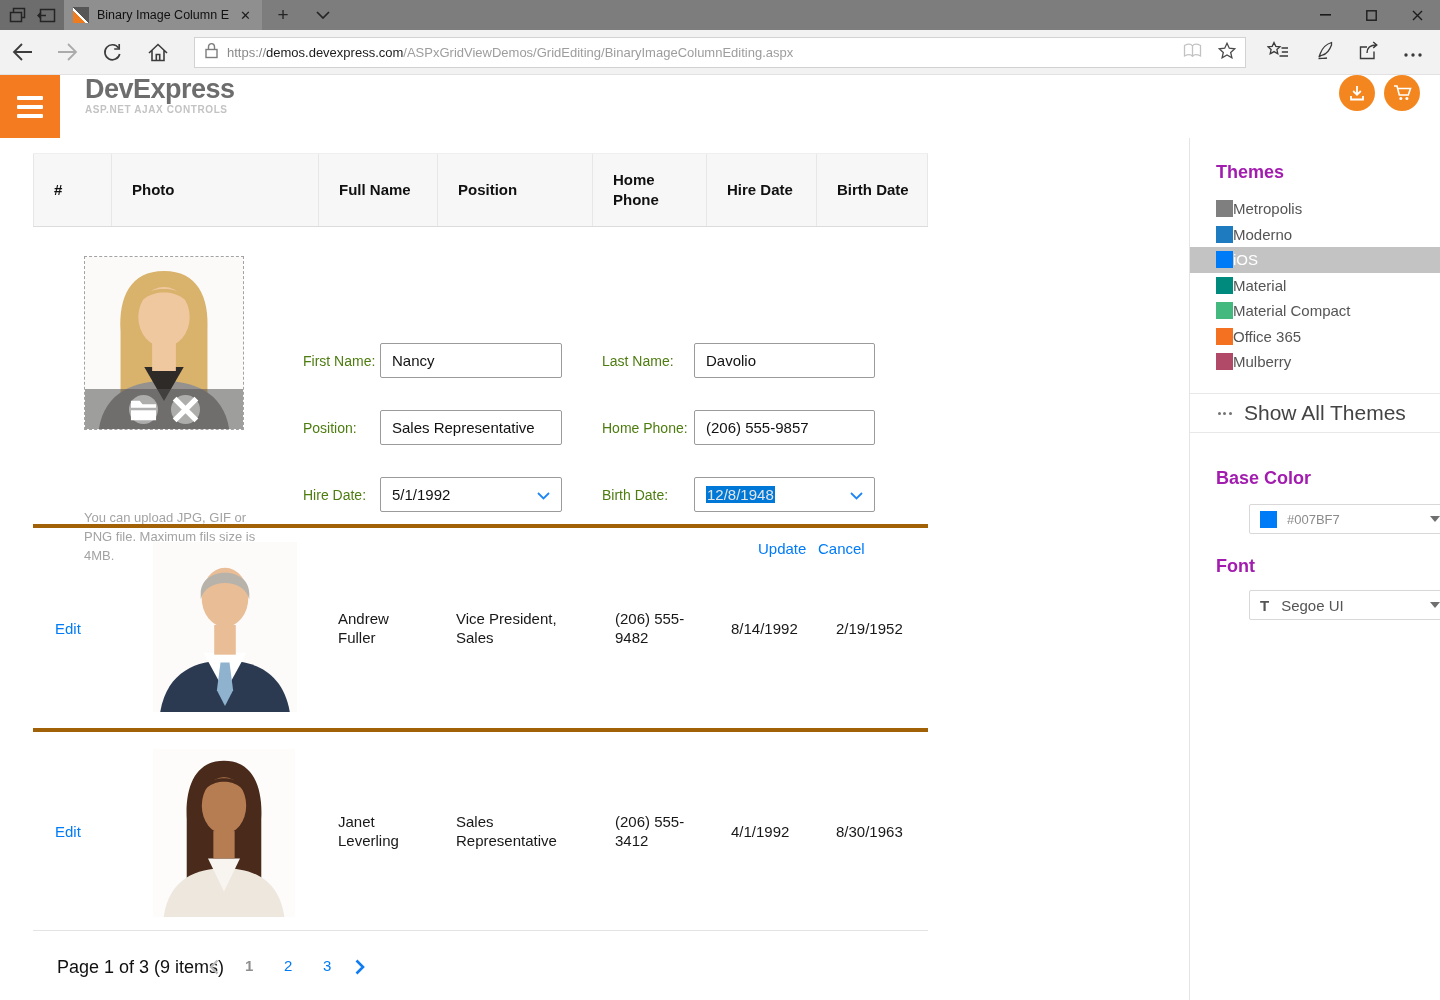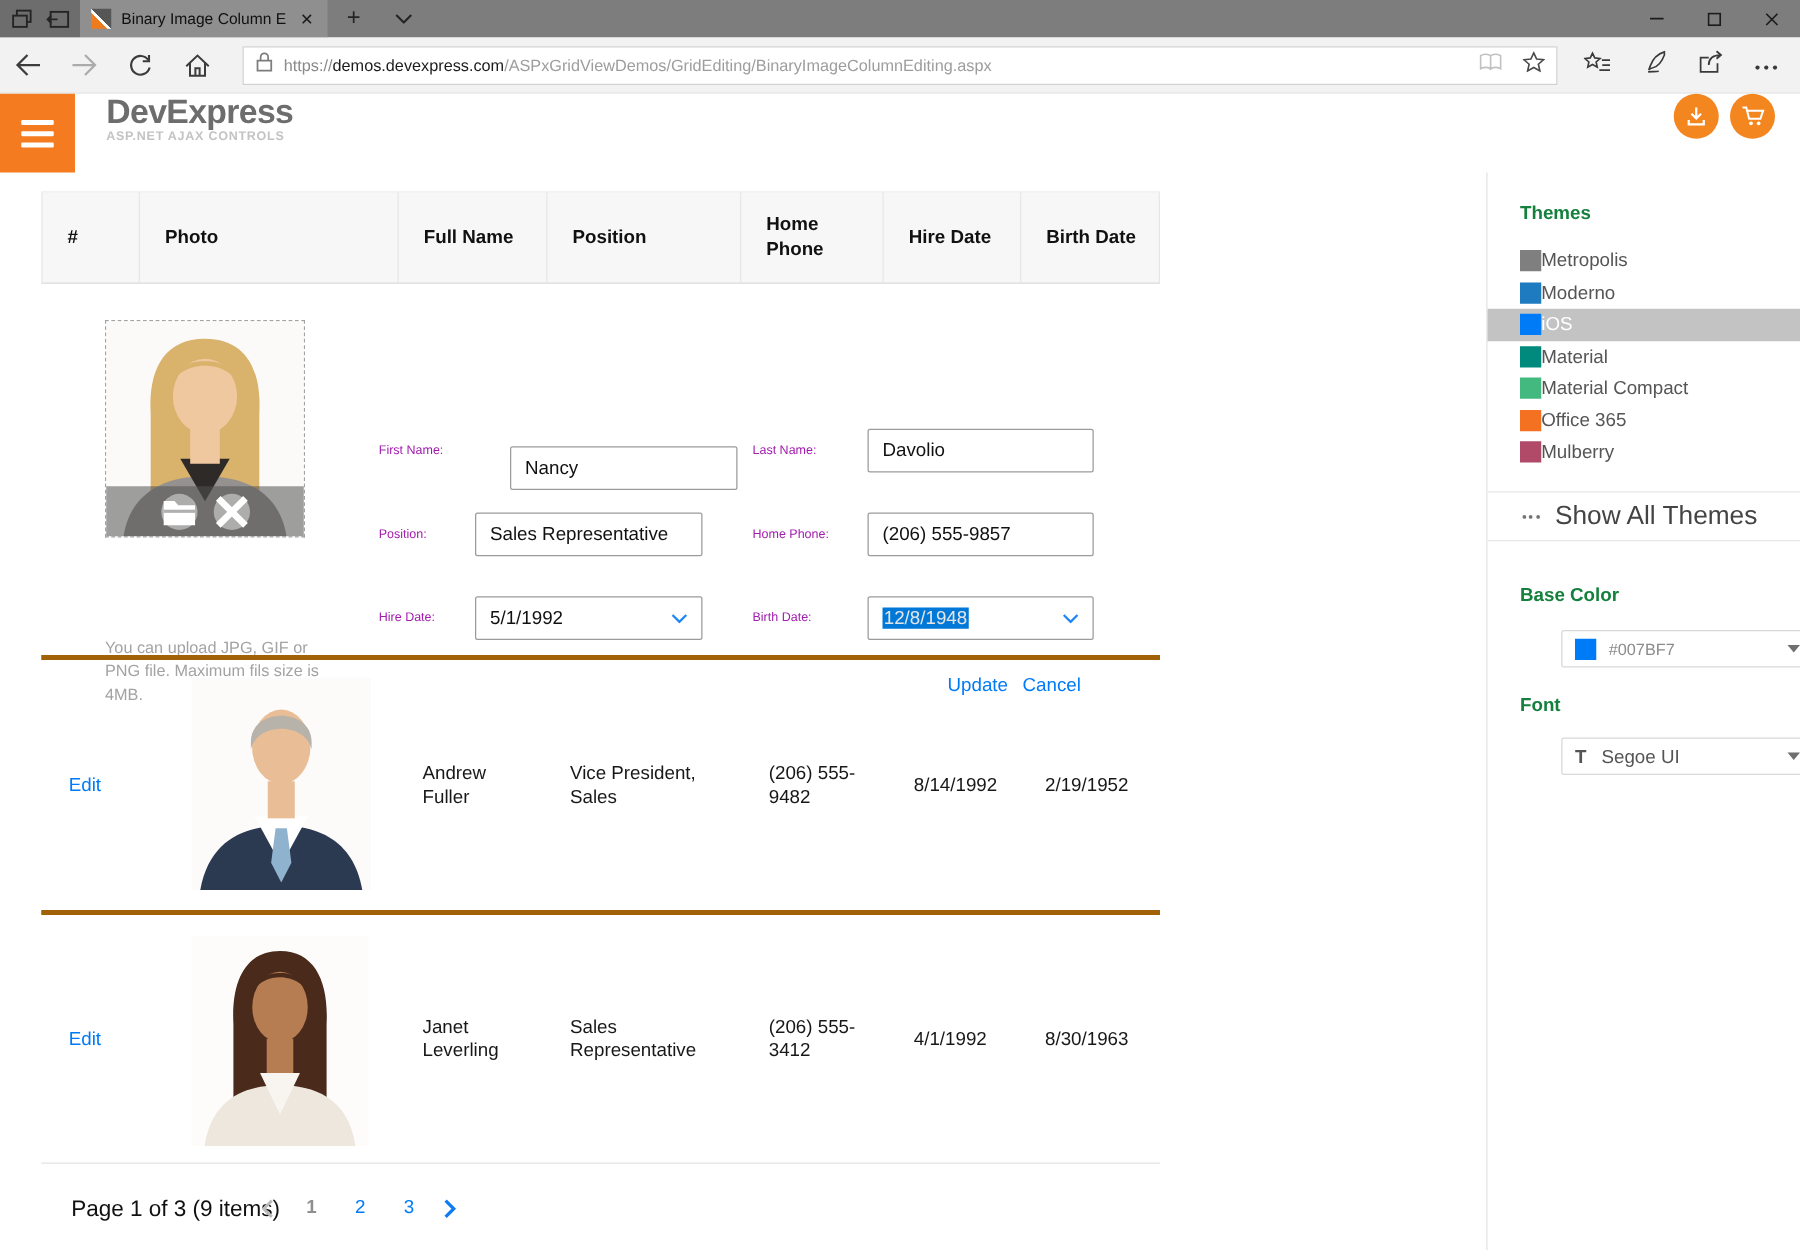--- a/index.html
+++ b/index.html
@@ -47,41 +47,41 @@
   .gh-cell:first-child { border-left:1px solid #e7e7e7; }
   .c0{width:79px;} .c1{width:207px;} .c2{width:119px;} .c3{width:155px;} .c4{width:114px;} .c5{width:110px;} .c6{width:111px;}
 
   .edit-area { position:absolute; top:74px; left:0; width:895px; height:297px; }
   .photo-box { position:absolute; left:51px; top:29px; width:160px; height:174px; border:1px dashed #a3a3a3; background:#fff; }
   .photo-box svg { display:block; width:100%; height:100%; }
   .photo-overlay { position:absolute; left:0; right:0; bottom:0; height:40px; background:rgba(82,82,82,0.55); display:flex; align-items:center; justify-content:center; gap:13px; }
   .ov-circle { width:29px; height:29px; border-radius:50%; background:rgba(176,176,176,0.95); display:flex; align-items:center; justify-content:center; }
   .upload-hint { position:absolute; left:51px; top:281px; width:172px; font-size:13px; color:#a3a3a3; line-height:19px; }
 
-  .frm-label { position:absolute; height:35px; display:flex; align-items:center; font-size:10px; color:#a21caf; }
+  .frm-label { position:absolute; height:35px; display:flex; align-items:center; font-size:14px; color:#4d7c0f; }
   .frm-input { position:absolute; width:182px; height:35px; border:1px solid #9b9b9b; border-radius:2px; background:#fff; font-size:15px; color:#111; padding:0 11px; font-family:"Liberation Sans",sans-serif; }
   .frm-combo { position:absolute; width:182px; height:35px; border:1px solid #9b9b9b; border-radius:2px; background:#fff; display:flex; align-items:center; padding:0 11px; font-size:15px; color:#111; }
   .combo-caret { margin-left:auto; }
   .sel-text { background:#0078d7; color:#e5e5e5; padding:0 1px; }
   .link { color:#007bf7; font-size:15px; text-decoration:none; cursor:pointer; }
 
   .data-row { position:absolute; left:0; width:895px; border-top:4px solid #a16207; }
   .row-photo { position:absolute; }
   .row-photo svg { display:block; width:100%; height:100%; }
   .cell { position:absolute; top:0; height:100%; display:flex; align-items:center; font-size:15px; color:#181818; line-height:19px; }
 
   .pager-row { position:absolute; top:777px; left:0; width:895px; height:70px; border-top:1px solid #e4e4e4; }
   .pager-summary { position:absolute; left:24px; top:26px; font-size:18px; color:#111; }
   .pg { position:absolute; top:26px; font-size:15px; }
   .pg-num-cur { color:#8f8f8f; font-weight:bold; }
   .pg-num { color:#007bf7; }
 
   
   .sidebar { position:absolute; left:1189px; top:138px; width:251px; height:862px; border-left:1px solid #e4e4e4; background:#fff; }
-  .sb-title { position:absolute; left:26px; font-size:15px; font-weight:bold; color:#15803d; }
+  .sb-title { position:absolute; left:26px; font-size:18px; font-weight:bold; color:#a21caf; }
   .theme-list { position:absolute; top:58px; left:0; width:251px; }
   .theme-item { height:25.5px; display:flex; align-items:center; padding-left:26px; }
   .theme-item .swatch { width:17px; height:17px; flex:0 0 17px; }
   .theme-item .tname { font-size:15px; color:#555; }
   .theme-item.sel { background:#c3c3c3; }
   .theme-item.sel .tname { color:#fff; }
   .sb-divider { position:absolute; left:0; width:251px; height:1px; background:#e8e8e8; }
   .showall { position:absolute; left:0; top:262px; width:251px; height:26px; display:flex; align-items:center; padding-left:26px; gap:11px; }
   .dots { width:17px; display:flex; justify-content:center; gap:2.5px; }
   .dots i { width:3px; height:3px; border-radius:50%; background:#737373; }
@@ -276,21 +276,21 @@
           <div class="ov-circle">
             <svg width="12" height="12" viewBox="0 0 12 12">
                 <path d="M1.5 1.5 L10.5 10.5 M10.5 1.5 L1.5 10.5" stroke="#fff" stroke-width="2.2"></path>
               </svg>
           </div>
         </div>
       </div>
       <div class="upload-hint">You can upload JPG, GIF or PNG file. Maximum fils size is 4MB.</div>
 
       <div class="frm-label" style="left:270px; top:116px;">First Name:</div>
-      <input class="frm-input" style="left: 347px; top: 130px; margin-left: 28px;" value="Nancy">
+      <input class="frm-input" style="left: 347px; top: 116px;" value="Nancy">
       <div class="frm-label" style="left:569px; top:116px;">Last Name:</div>
       <input class="frm-input" style="left: 661px; top: 116px; width: 181px;" value="Davolio">
 
       <div class="frm-label" style="left:270px; top:183px;">Position:</div>
       <input class="frm-input" style="left: 347px; top: 183px;" value="Sales Representative">
       <div class="frm-label" style="left:569px; top:183px;">Home Phone:</div>
       <input class="frm-input" style="left: 661px; top: 183px; width: 181px;" value="(206) 555-9857">
 
       <div class="frm-label" style="left:270px; top:250px;">Hire Date:</div>
       <div class="frm-combo" style="left:347px; top:250px;">

